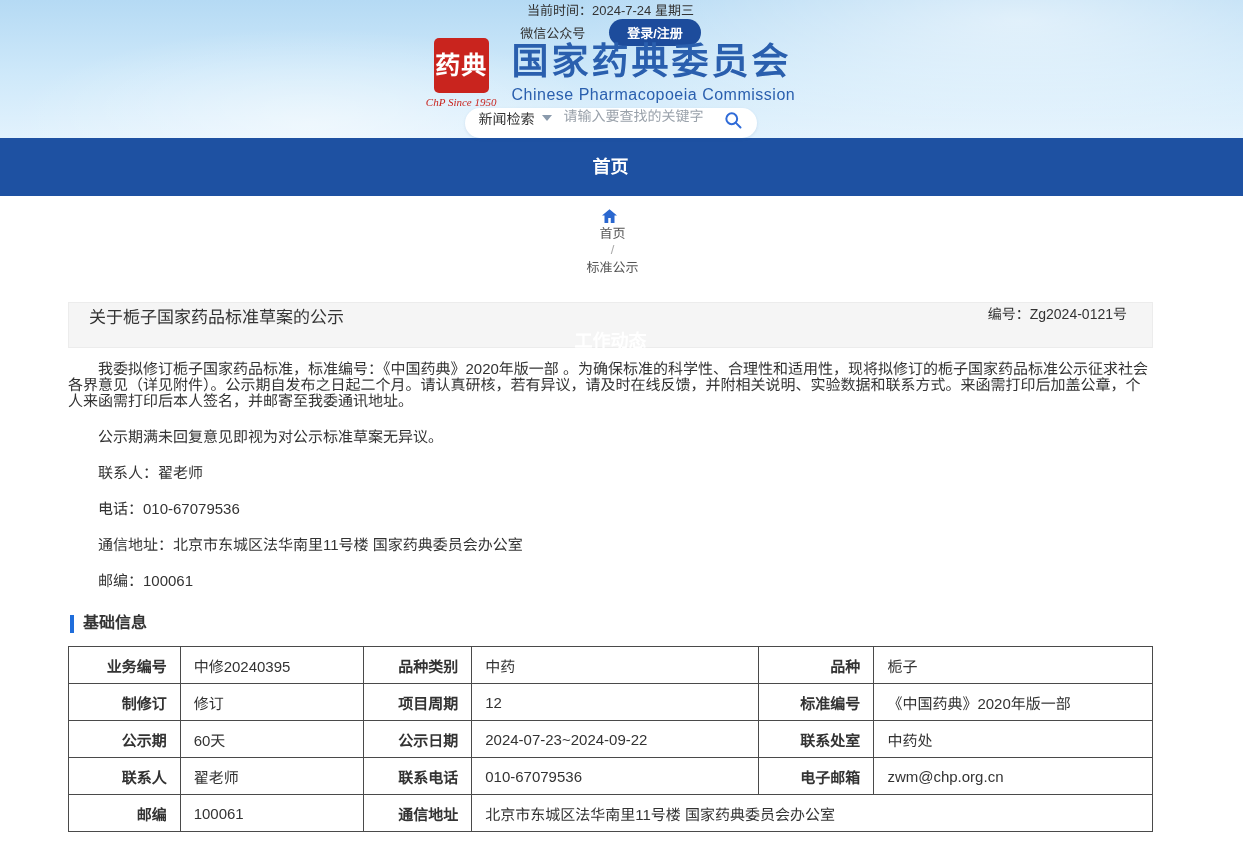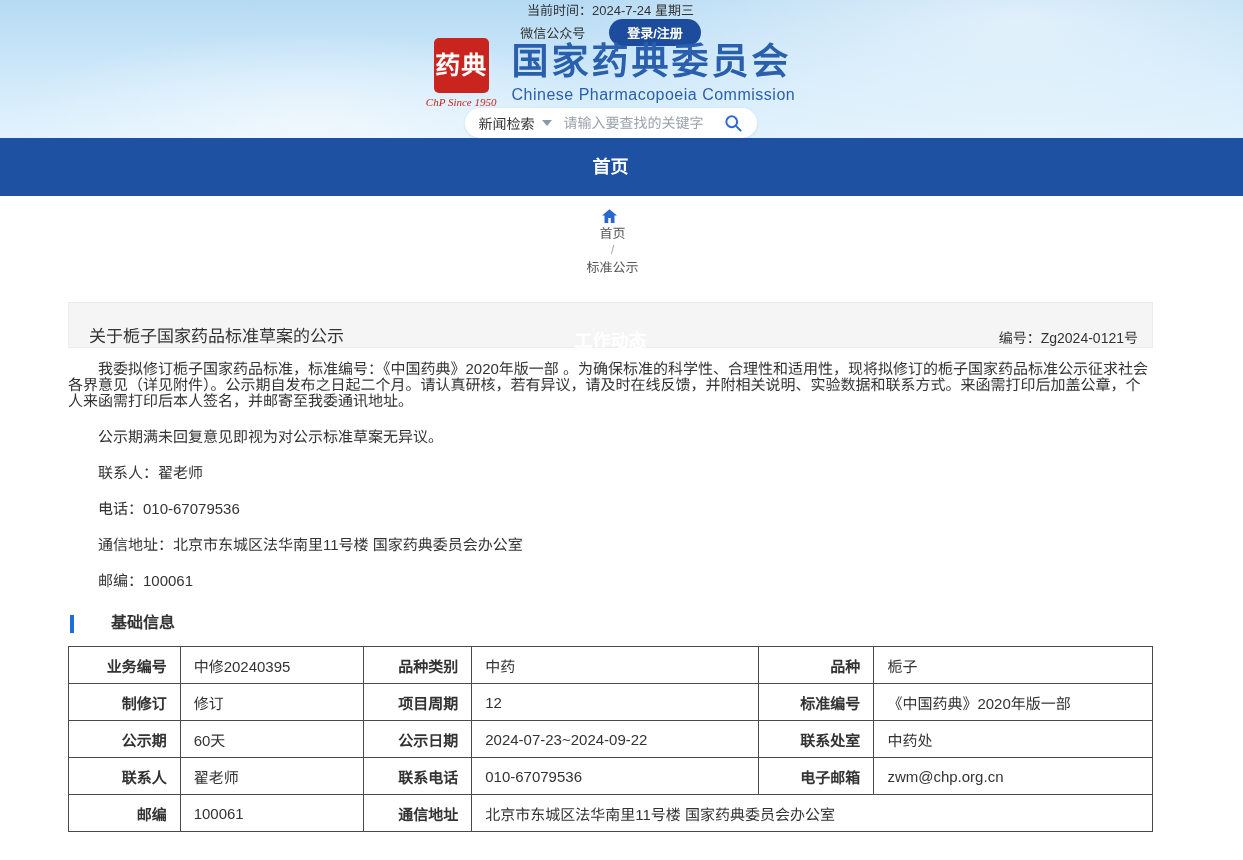--- a/index.html
+++ b/index.html
@@ -42,21 +42,21 @@
   }
   .seal-caption {
     font-family: "Liberation Serif", "DejaVu Serif", serif; font-style: italic;
     color: #c9241e; font-size: 11px; margin-top: 3px; white-space: nowrap;
   }
   .site-titles { margin-left: 15px; }
   .site-title-cn { color: #2a5fae; font-size: 37px; font-weight: bold; letter-spacing: 3px; line-height: 1.1; }
   .site-title-en { color: #2a5fae; font-size: 16px; letter-spacing: .5px; margin-top: 4px; }
 
   .search-box {
-    display: flex; align-items: center; background: #fff; border-radius: 18px;
+    display: flex; align-items: flex-start; background: #fff; border-radius: 18px;
     height: 36px; width: 292px; padding: 0 12px 0 14px;
     box-shadow: 0 1px 3px rgba(40,90,150,.12);
   }
   .search-category { font-size: 14px; color: #333; white-space: nowrap; cursor: pointer; display: flex; align-items: center; }
   .caret-down {
     width: 0; height: 0; margin-left: 7px;
     border-left: 5px solid transparent; border-right: 5px solid transparent;
     border-top: 6px solid #8a9aac;
   }
   .search-input {
@@ -76,34 +76,34 @@
 
   
   .breadcrumb { display: flex; align-items: center; padding: 13px 0 9px 4px; font-size: 13px; color: #666; }
   .breadcrumb .crumb { color: #555; cursor: pointer; text-decoration: none; }
   .breadcrumb .sep { margin: 0 8px; color: #aaa; }
   .home-icon { display: inline-flex; margin-right: 7px; }
 
   
   .article-title-bar {
     margin-top: 17px; height: 46px; background: #f5f5f5; border: 1px solid #ececec;
-    display: flex; align-items: flex-end; justify-content: space-between;
-    padding: 0 14px 0 20px;
+    display: flex; align-items: flex-start; justify-content: space-between;
+    padding: 0 25px 0 20px;
   }
   .article-title { font-size: 17px; font-weight: normal; color: #333; }
   .doc-number { font-size: 14px; color: #333; margin-left: 36px; }
 
   .article-body { padding-top: 13px; }
   .article-body p {
     font-size: 15px; color: #333; line-height: 16px;
     text-indent: 2em; margin: 0 0 20px 0;
   }
 
   
-  .section-header { display: flex; align-items: flex-end; margin: 6px 0 13px 2px; gap: 28px; }
+  .section-header { display: flex; align-items: flex-end; margin: 6px 0 13px 2px; }
   .section-bar { width: 4px; height: 18px; background: #1f6ddb; margin-right: 9px; }
   .section-title { font-size: 16px; font-weight: bold; color: #333; }
 
   
   .info-table { width: 100%; border-collapse: collapse; table-layout: fixed; }
   .info-table td {
     border: 1px solid #4a4a4a; height: 37px; font-size: 15px; color: #333;
     overflow: hidden; white-space: nowrap;
   }
   .info-table td.lbl { font-weight: bold; text-align: right; padding-right: 13px; }

